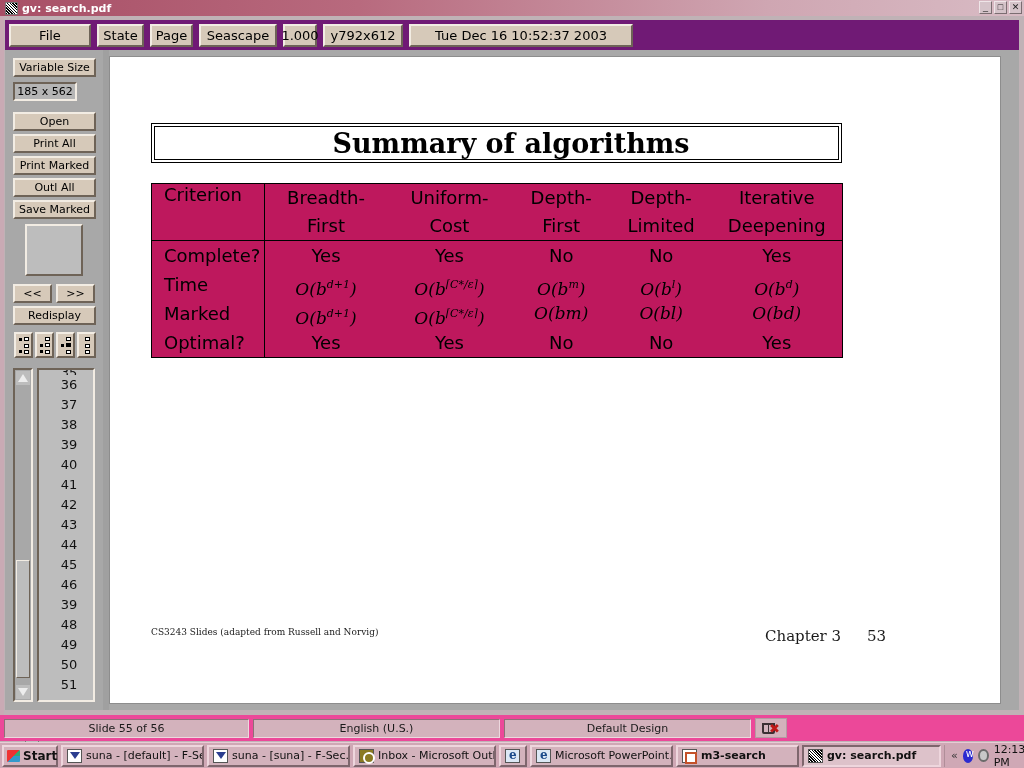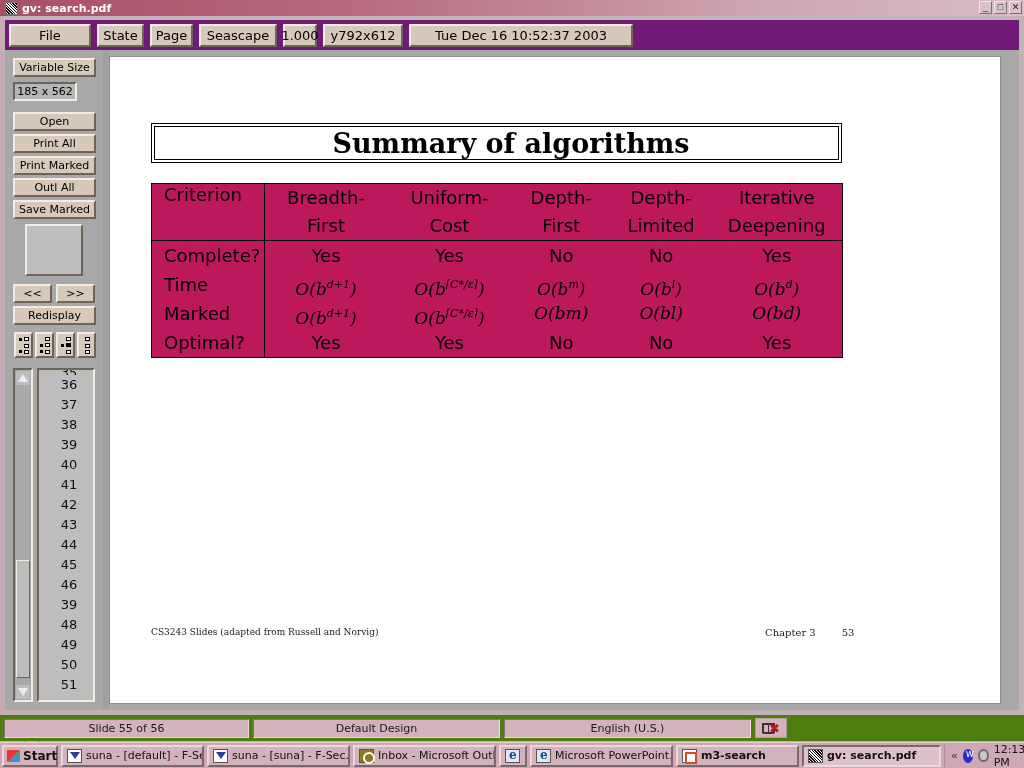--- a/index.html
+++ b/index.html
@@ -225,28 +225,28 @@
   }
   .mathO .up { font-size: 11px; vertical-align: super; font-style: italic; }
   .mathO .upn { font-size: 11px; vertical-align: super; }
 
   #footer-left {
     position: absolute; left: 41px; top: 570px;
     font-family: "DejaVu Serif", serif; font-size: 9px; color: #1a1a1a;
   }
   #footer-right {
     position: absolute; left: 655px; top: 570px;
-    font-family: "DejaVu Serif", serif; font-size: 10px; color: #1a1a1a;
+    font-family: "DejaVu Serif", serif; font-size: 15px; color: #1a1a1a;
     display: flex; gap: 26px;
   }
 
   
   #statusbar {
     position: absolute; left: 0; top: 715px; width: 1024px; height: 26px;
-    background: #4d7c0f;
+    background: #ec4899;
     display: flex; align-items: center; padding: 0 4px; gap: 4px;
   }
   .sfield {
     height: 19px; background: #d3b2bc;
     border: 1px solid; border-color: #8d7077 #ecd8de #ecd8de #8d7077;
     display: flex; align-items: center; justify-content: center;
     font-size: 11px; color: #1a1a1a; font-family: "DejaVu Sans", sans-serif;
   }
   #st-slide { width: 245px; }
   #st-design { width: 247px; }
@@ -528,22 +528,22 @@
     <div id="footer-right">
       <span>Chapter 3</span>
       <span>53</span>
     </div>
   </div>
   <div id="rightgutter"></div>
 </div>
 
 <div id="statusbar">
   <div class="sfield" id="st-slide">Slide 55 of 56</div>
+  <div class="sfield" id="st-lang">English (U.S.)</div>
   <div class="sfield" id="st-design">Default Design</div>
-  <div class="sfield" id="st-lang">English (U.S.)</div>
   <div id="st-spell">
     <span class="bk"></span>
     <span class="xm">✖</span>
   </div>
 </div>
 
 <div id="taskbar">
   <div id="startbtn">
     <span id="flag"></span>
     <span>Start</span>

